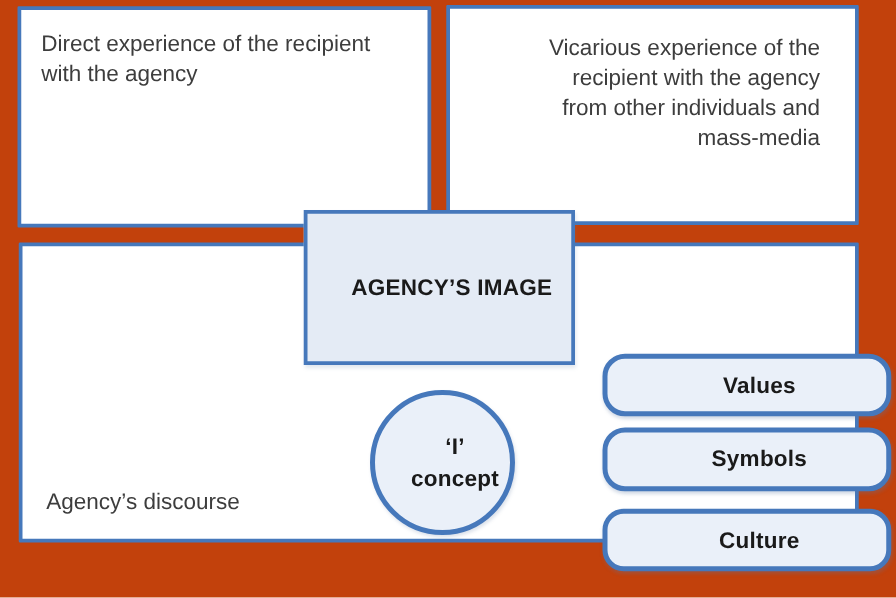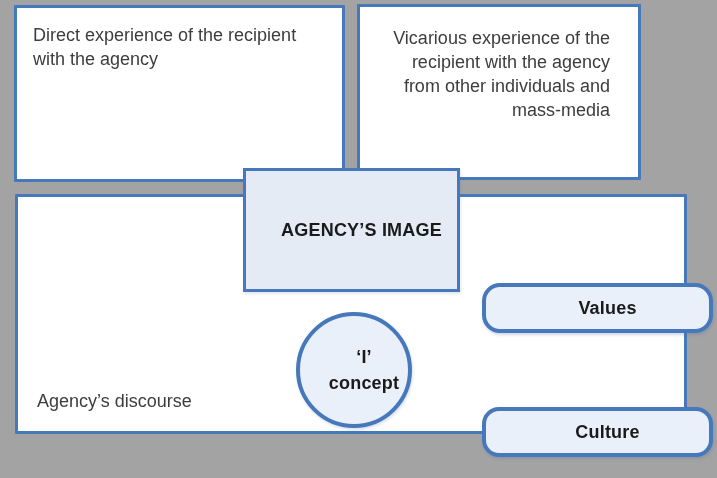--- a/index.html
+++ b/index.html
@@ -6,21 +6,21 @@
     --border: #4678bb;
     --fill-light: #eaf0f9;
     --fill-center: #e4ebf5;
     --text: #3d3d3d;
     --text-dark: #1a1a1a;
   }
   html,body{margin:0;padding:0;background:#ffffff;}
   .canvas{
     position:relative;
     width:717px;height:478px;
-    background:#a3a3a3;
+    background:#c2410c;
     font-family:"Liberation Sans", sans-serif;
     color:var(--text);
     overflow:hidden;
   }
   .rect{
     position:absolute;
     background:#ffffff;
     border:3px solid var(--border);
     box-sizing:border-box;
     border-radius:1px;
@@ -29,21 +29,21 @@
     font-size:18px;
     line-height:24px;
     color:var(--text);
   }
   #box-direct{left:14px;top:5px;width:331px;height:177px;z-index:1;}
   #box-direct .rect-text{
     margin:15px 0 0 16px;
     width:282px;
     text-align:left;
   }
-  #box-vicarious{left:357px;top:4px;width:284px;height:176px;z-index:1;}
+  #box-vicarious{left:357px;top:4px;width:330px;height:176px;z-index:1;}
   #box-vicarious .rect-text{
     margin:19px 28px 0 auto;
     width:234px;
     text-align:right;
   }
   #box-discourse{left:15px;top:194px;width:672px;height:240px;z-index:1;}
   #discourse-label{
     position:absolute;
     left:19px;top:192px;
     font-size:18px;line-height:24px;
@@ -123,18 +123,21 @@
 
   <div id="circle-i-concept">
     <span class="strong-label">‘I’</span>
     <span class="strong-label">concept</span>
   </div>
 
   <div class="pill" id="pill-values">
     <span class="strong-label">Values</span>
   </div>
 
+  <div class="pill" id="pill-symbols">
+    <span class="strong-label">Symbols</span>
+  </div>
 
   <div class="pill" id="pill-culture">
     <span class="strong-label">Culture</span>
   </div>
 
 </div>
 
 </body></html>

